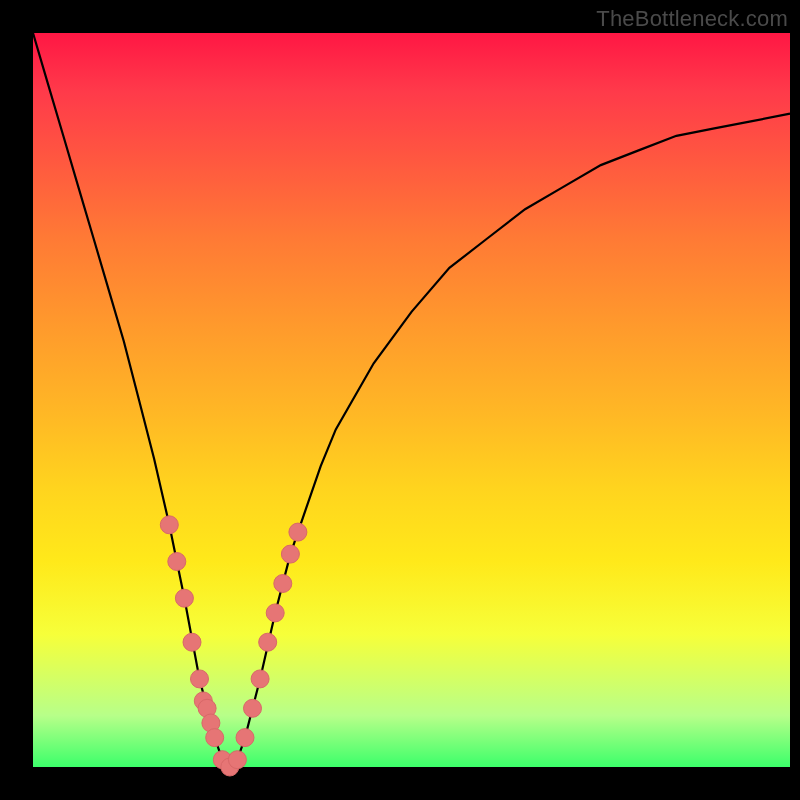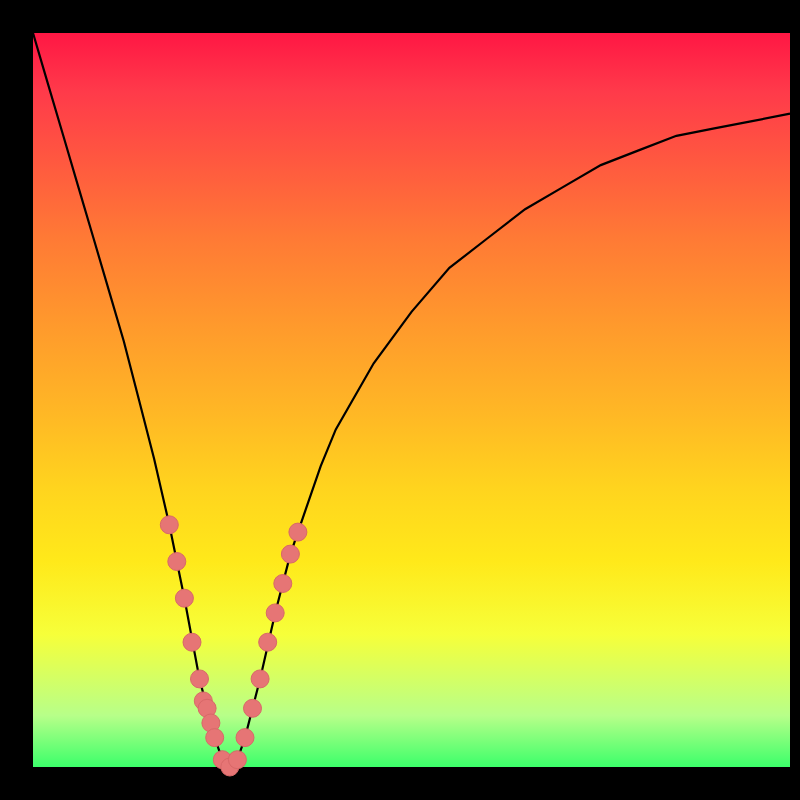--- a/index.html
+++ b/index.html
@@ -90,13 +90,14 @@
           <circle cx="227.1" cy="645.9" r="9" class="marker"></circle>
           <circle cx="234.7" cy="609.2" r="9" class="marker"></circle>
           <circle cx="242.2" cy="579.9" r="9" class="marker"></circle>
           <circle cx="249.8" cy="550.5" r="9" class="marker"></circle>
           <circle cx="257.4" cy="521.1" r="9" class="marker"></circle>
           <circle cx="264.9" cy="499.1" r="9" class="marker"></circle>
         </g>
     </svg>
   </div>
 
+  <div class="watermark">TheBottleneck.com</div>
 </div>
 
 </body></html>

